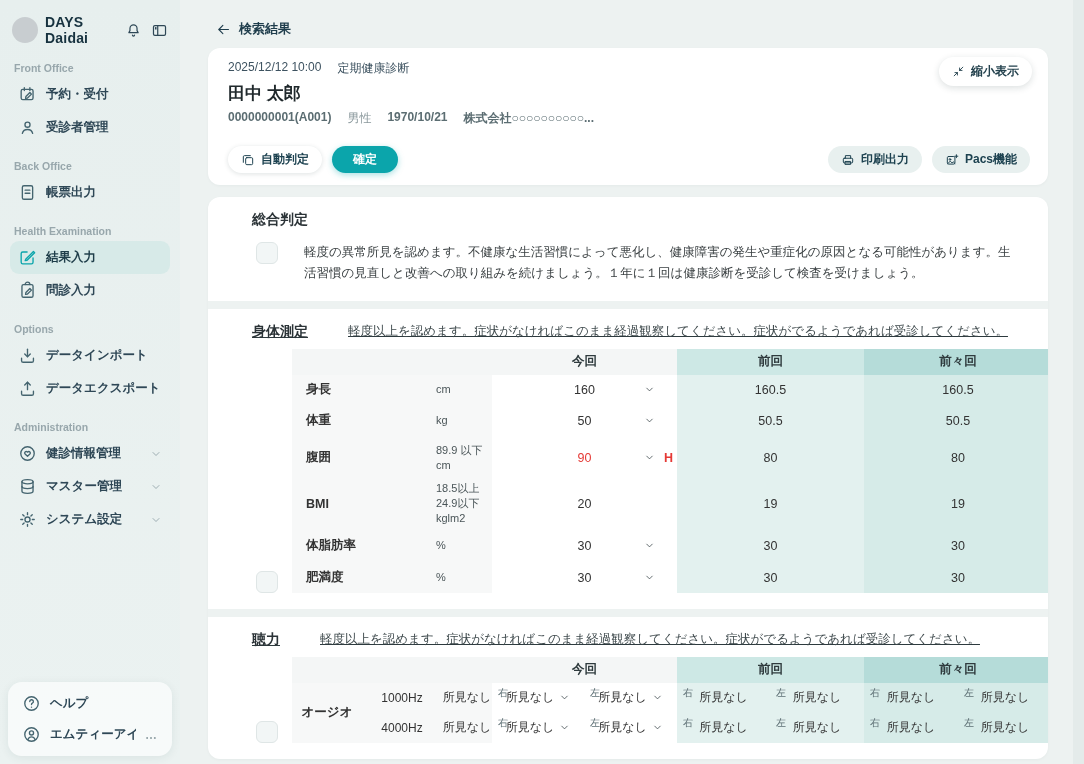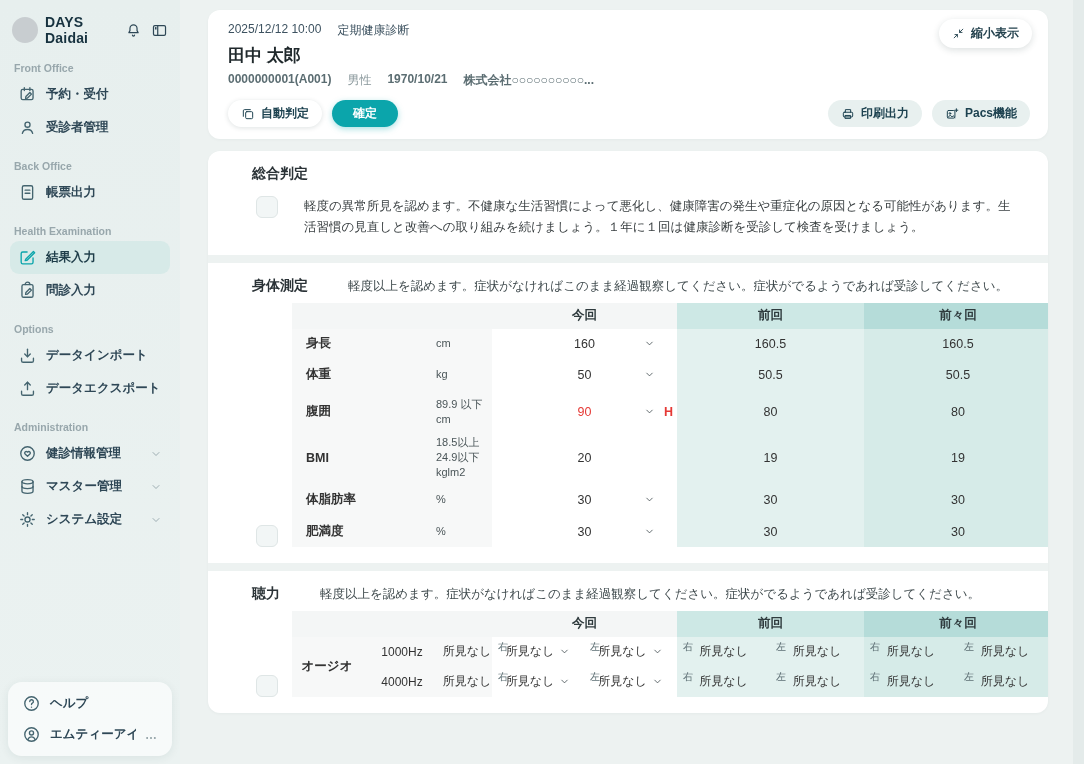--- a/index.html
+++ b/index.html
@@ -38,39 +38,39 @@
   .backrow{display:flex;align-items:center;gap:8px;padding:20px 0 0 36px;
     font-weight:bold;font-size:13px;color:#1f3d4c;cursor:pointer;width:fit-content;}
   .backrow .icn{width:15px;height:15px;color:#1f3d4c;}
 
   .pcard{margin:10px 36px 0 28px;background:#fff;border-radius:12px;
     padding:12px 18px 12px 20px;position:relative;box-shadow:0 1px 3px rgba(20,50,50,.04);}
   .pdate{font-size:12px;color:#3d5260;display:flex;gap:16px;}
   .pname{font-size:17px;font-weight:bold;color:#20292c;margin-top:5px;}
   .pinfo{display:flex;gap:16px;margin-top:5px;font-size:12px;color:#5b6d72;font-weight:bold;}
   .pinfo .dim{color:#8a989c;font-weight:normal;}
-  .btnrow{display:flex;align-items:center;gap:10px;margin-top:11px;}
+  .btnrow{display:flex;align-items:center;gap:10px;margin-top:19px;}
   .pill{display:flex;align-items:center;gap:6px;border-radius:16px;padding:5px 13px;
     font-size:12px;font-weight:bold;color:#1d4250;cursor:pointer;}
   .pill .icn{width:14px;height:14px;}
   .pill.white{background:#fff;box-shadow:0 1px 5px rgba(20,50,50,.14);}
   .pill.teal{background:var(--accent);color:#fff;padding:5px 21px;
     box-shadow:0 2px 6px rgba(11,165,171,.35);text-align:center;}
   .pill.soft{background:#e8f0ef;}
   .rgroup{margin-left:auto;display:flex;gap:10px;}
   .collapse-btn{position:absolute;top:9px;right:16px;background:#fff;border-radius:16px;
     padding:6px 13px;display:flex;align-items:center;gap:6px;font-size:12px;font-weight:bold;
     color:#24424e;box-shadow:0 2px 7px rgba(20,50,50,.15);cursor:pointer;}
   .collapse-btn .icn{width:13px;height:13px;}
 
   .ccard{margin:12px 36px 0 28px;background:#fff;border-radius:12px;overflow:hidden;
     box-shadow:0 1px 3px rgba(20,50,50,.04);}
   .divider{height:8px;background:#edf2f1;}
   .sec{padding:14px 24px 16px 44px;position:relative;}
-  .sec-head{display:flex;align-items:flex-end;}
+  .sec-head{display:flex;align-items:flex-start;text-decoration:underline;}
   .sec-title{font-size:14px;font-weight:bold;color:#2b3337;}
   .sec-desc{font-size:12.5px;color:#3f4a4d;margin-left:40px;}
   .overall-body{display:flex;gap:26px;margin-top:13px;padding-left:4px;}
   .checkbox{width:22px;height:22px;border-radius:6px;background:#f2f6f6;
     border:1px solid #dfe6e6;flex:none;cursor:pointer;}
   .overall-text{font-size:12.5px;color:#393f41;line-height:1.7;padding-right:6px;}
 
   .sec-body{display:flex;align-items:flex-end;gap:14px;margin-top:8px;padding-left:4px;}
   .tbl{flex:none;display:grid;font-size:12.5px;color:#333;}
   .bm{grid-template-columns:140px 60px 185px 187px 188px;
@@ -262,20 +262,29 @@
           </svg>
       </span>
       <span class="trunc">エムティーアイシス…</span>
       <span class="more-dots">…</span>
     </div>
   </div>
 </aside>
 
 <main class="main">
 
+  <div class="backrow">
+    <span class="icn">
+      <svg class="ic" viewBox="0 0 24 24">
+          <line x1="20" y1="12" x2="5" y2="12"></line>
+          <polyline points="11,5.5 4.5,12 11,18.5"></polyline>
+        </svg>
+    </span>
+    <span>検索結果</span>
+  </div>
 
   <section class="pcard">
     <div class="pdate">
       <span>2025/12/12 10:00</span>
       <span>定期健康診断</span>
     </div>
     <div class="collapse-btn">
       <span class="icn">
         <svg class="ic" viewBox="0 0 24 24">
             <path d="M20 4l-6 6"></path>

